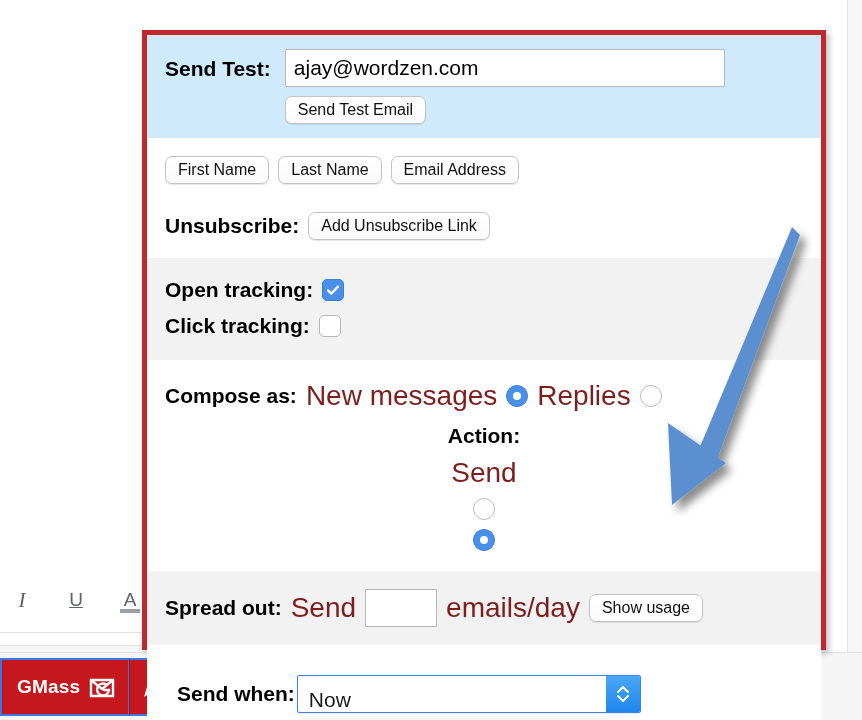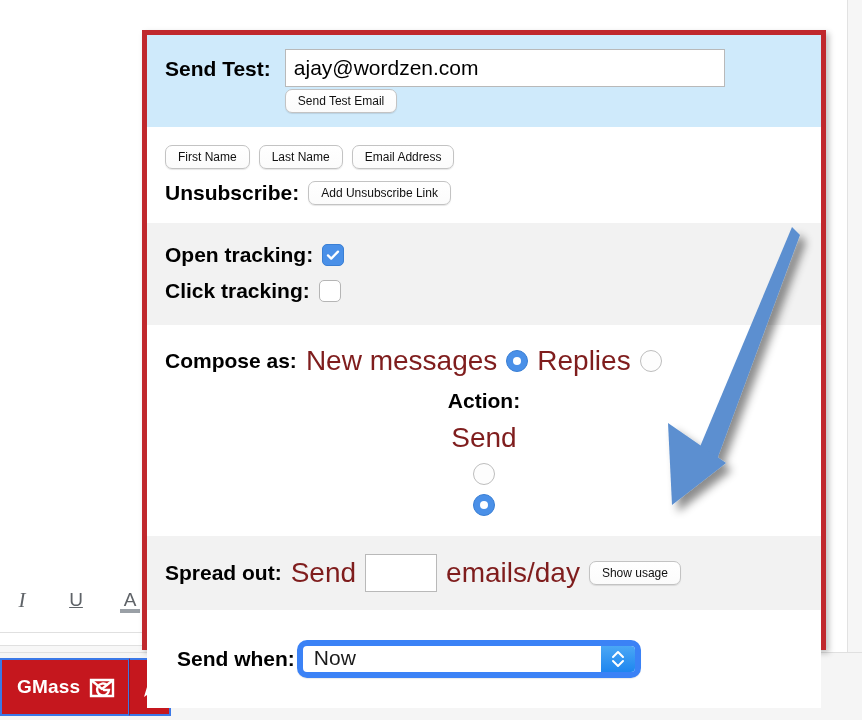--- a/index.html
+++ b/index.html
@@ -236,35 +236,35 @@
     background: #ffffff;
     border: 1px solid #b9b9b9;
     padding: 5px 8px;
     box-sizing: border-box;
     outline: none;
   }
   #send-test-input { width: 440px; height: 38px; }
 
   .pill-btn {
     font-family: "Liberation Sans", sans-serif;
-    font-size: 12px;
+    font-size: 16px;
     color: #111111;
     background: linear-gradient(#ffffff, #fbfbfb);
     border: 1px solid #c3c3c3;
     border-radius: 7px;
     padding: 4px 12px;
     box-shadow: 0 1px 1px rgba(0,0,0,0.10);
     cursor: pointer;
     white-space: nowrap;
   }
 
   .sendtest-col {
     display: flex;
     flex-direction: column;
-    gap: 2px;
+    gap: 9px;
   }
 
   .chk {
     width: 22px; height: 22px;
     border-radius: 5px;
     box-sizing: border-box;
     display: inline-flex;
     align-items: center;
     justify-content: center;
     flex: none;
@@ -286,25 +286,25 @@
   .radio.off { background: #fdfdfd; border: 1px solid #bdbdbd; }
   .radio .dot { width: 8px; height: 8px; border-radius: 50%; background: #ffffff; }
 
   #spread-input { width: 72px; height: 38px; }
 
   .select-wrap {
     position: relative;
     width: 344px;
     height: 38px;
     background: #ffffff;
-    border: 6px solid #3b82f6;
-    border-radius: 10px;
-    box-sizing: border-box;
-    display: flex;
-    align-items: flex-start;
+    border: 1px solid #3b82f6;
+    border-radius: 2px;
+    box-sizing: border-box;
+    display: flex;
+    align-items: flex-end;
     box-shadow: 0 1px 1px rgba(0,0,0,0.08);
     overflow: hidden;
   }
   .select-val {
     font-size: 21px;
     color: #1b1b1b;
     padding-left: 11px;
     flex: 1;
     white-space: nowrap;
   }
@@ -360,21 +360,21 @@
         </div>
       </div>
     </div>
 
     <div class="panel-section sec-white" style="padding-top:12px; padding-bottom:12px;">
       <div class="row">
         <button class="pill-btn">First Name</button>
         <button class="pill-btn">Last Name</button>
         <button class="pill-btn">Email Address</button>
       </div>
-      <div class="row" style="margin-top:12px;">
+      <div class="row" style="margin-top:28px;">
         <div class="lbl">Unsubscribe:</div>
         <button class="pill-btn">Add Unsubscribe Link</button>
       </div>
     </div>
 
     <div class="panel-section sec-gray" style="padding-top:14px;padding-bottom:16px;">
       <div class="row">
         <div class="lbl">Open tracking:</div>
         <span class="chk on">
           <svg width="16" height="16" viewBox="0 0 16 16" aria-hidden="true">

